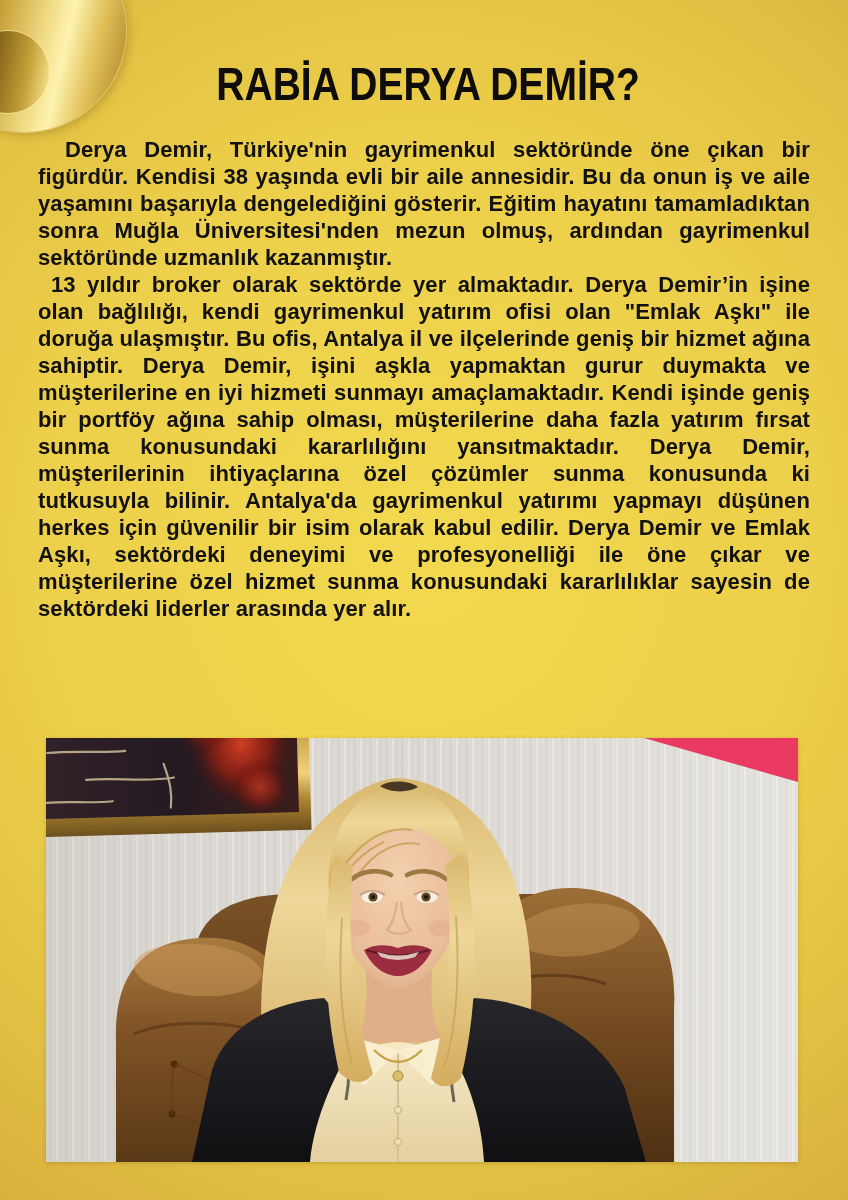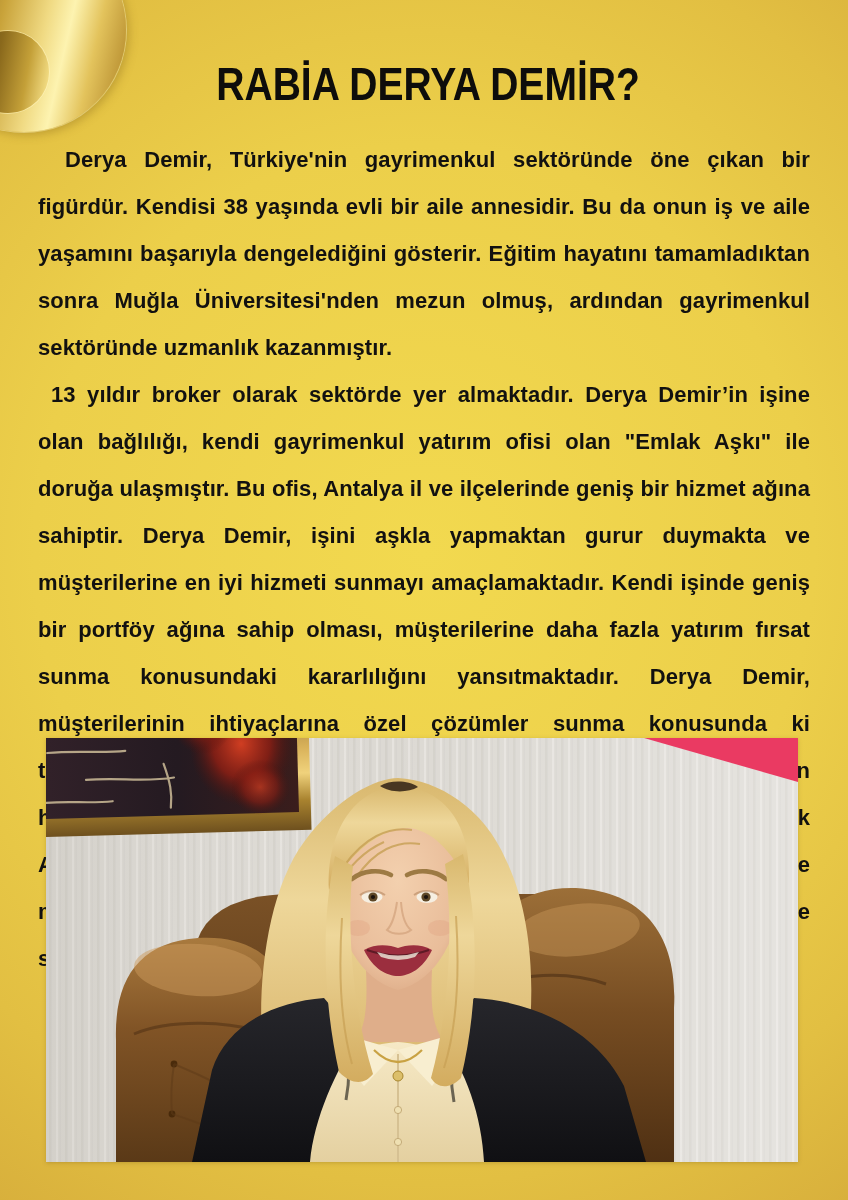--- a/index.html
+++ b/index.html
@@ -30,21 +30,21 @@
   }
   .title{
     margin:4px;position:absolute;left:0;top:56px;width:848px;
     text-align:center;font-size:47px;line-height:1;
     font-weight:900;color:#0e0d0b;letter-spacing:0;
     white-space:nowrap;
   }
   .title-inner{display:inline-block;transform:scaleX(.83);transform-origin:50% 50%;}
   .article{
     position:absolute;left:38px;top:136px;width:772px;
-    font-size:22px;line-height:47px;font-weight:bold;
+    font-size:22px;line-height:27px;font-weight:bold;
     color:#121110;text-align:justify;
     letter-spacing:.1px;
   }
   .article p{margin:0;}
   .article p.p1{text-indent:27px;}
   .article p.p2{text-indent:13px;}
   .photo{
     position:absolute;left:46px;top:738px;width:752px;height:424px;
     box-shadow:0 1px 4px rgba(100,70,10,.25);
   }

